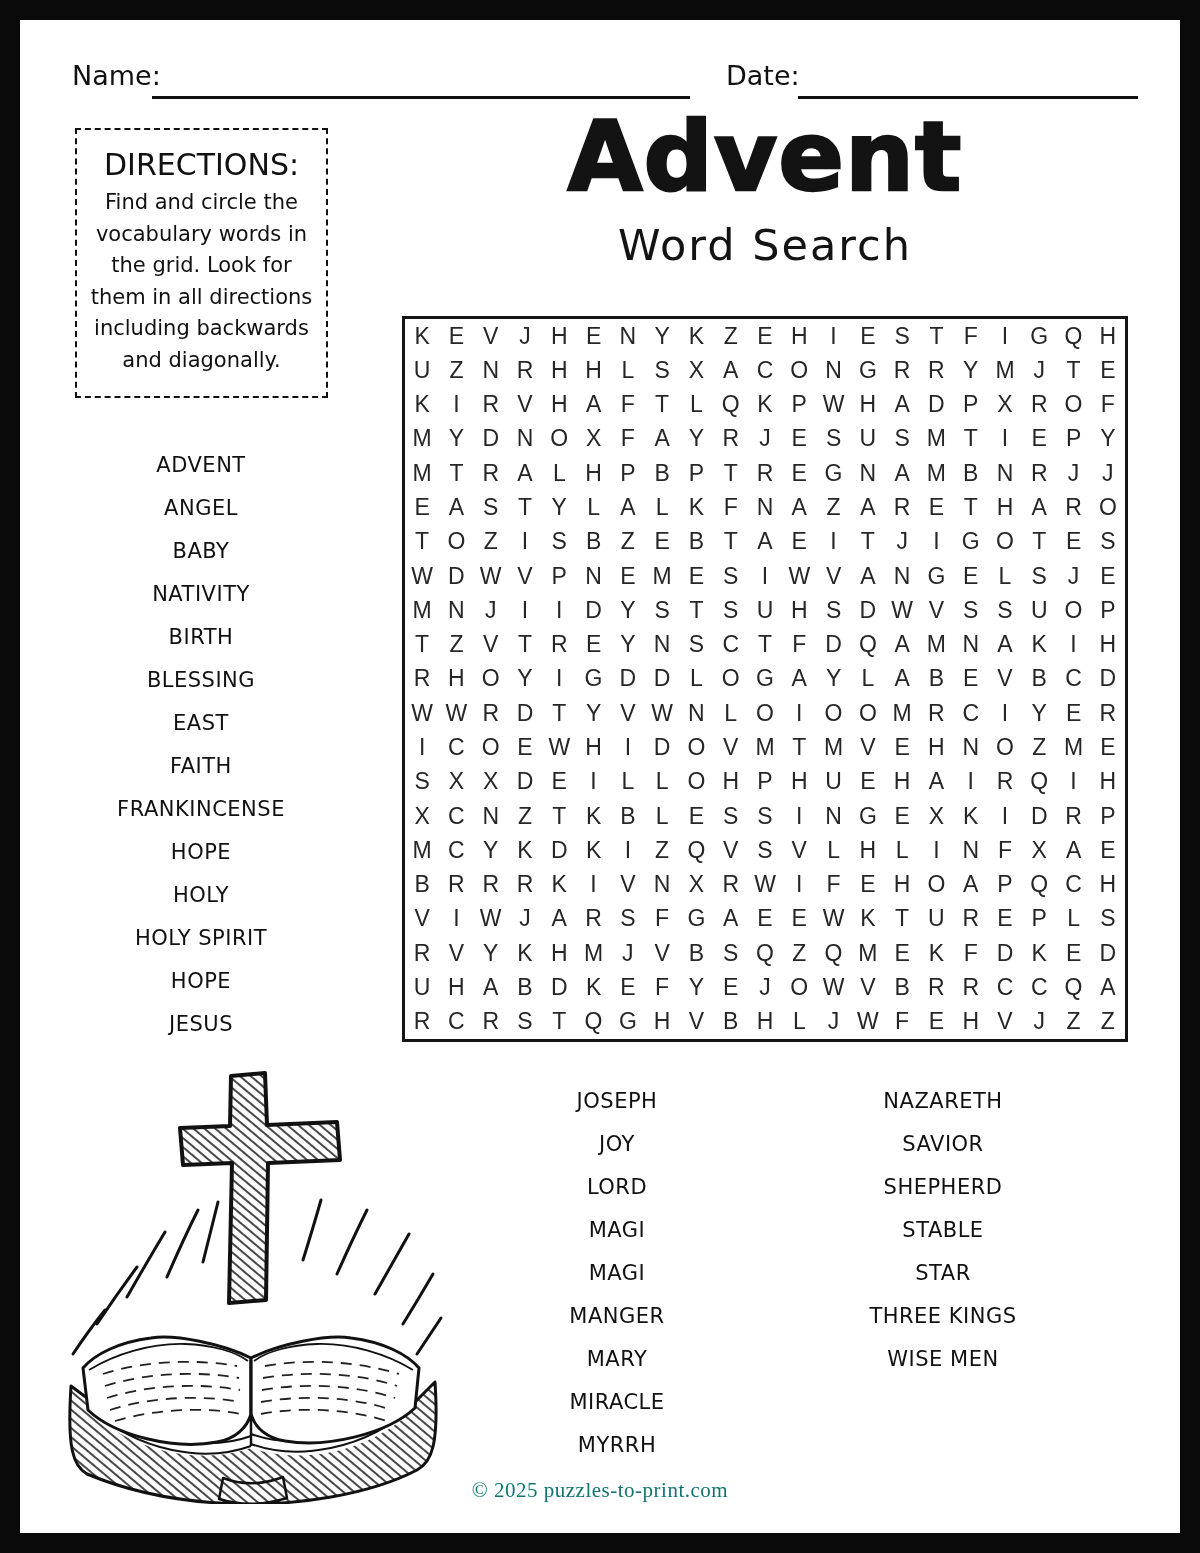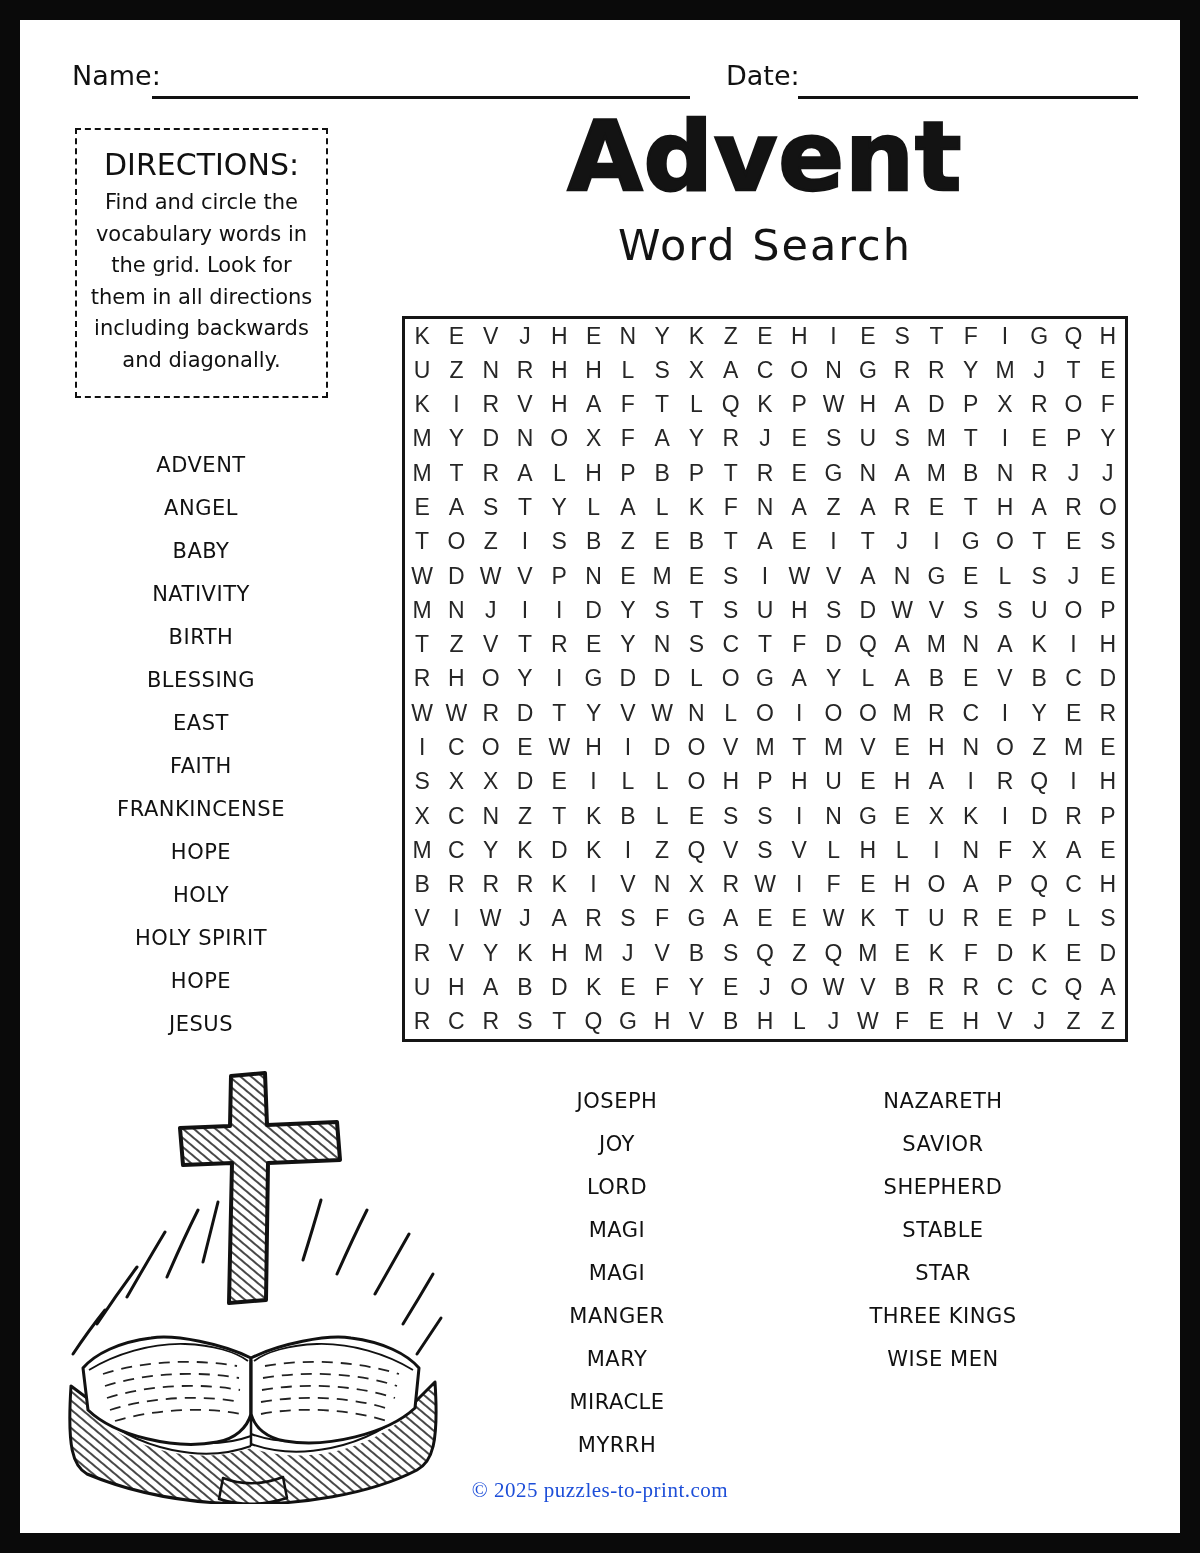--- a/index.html
+++ b/index.html
@@ -55,21 +55,21 @@
   .bottom-left-words{left:458px;top:1060px;width:278px;}
   .bottom-right-words{left:784px;top:1060px;width:278px;}
   .word-item{height:43px;line-height:43px;font-size:21px;letter-spacing:.5px;white-space:nowrap;}
   
   .illus{position:absolute;left:35px;top:1042px;}
   
   .copyright{
     position:absolute;left:0;top:1458px;width:100%;
     text-align:center;
     font-family:"Liberation Serif",serif;
-    font-size:21px;color:#1d4ed8;letter-spacing:.5px;
+    font-size:21px;color:#0f766e;letter-spacing:.5px;
   }
 </style>
 </head>
 <body>
 
 <div class="page">
 
   <div class="hdr-label name-label">Name:</div>
   <div class="hdr-line name-line"></div>
   <div class="hdr-label date-label">Date:</div>

